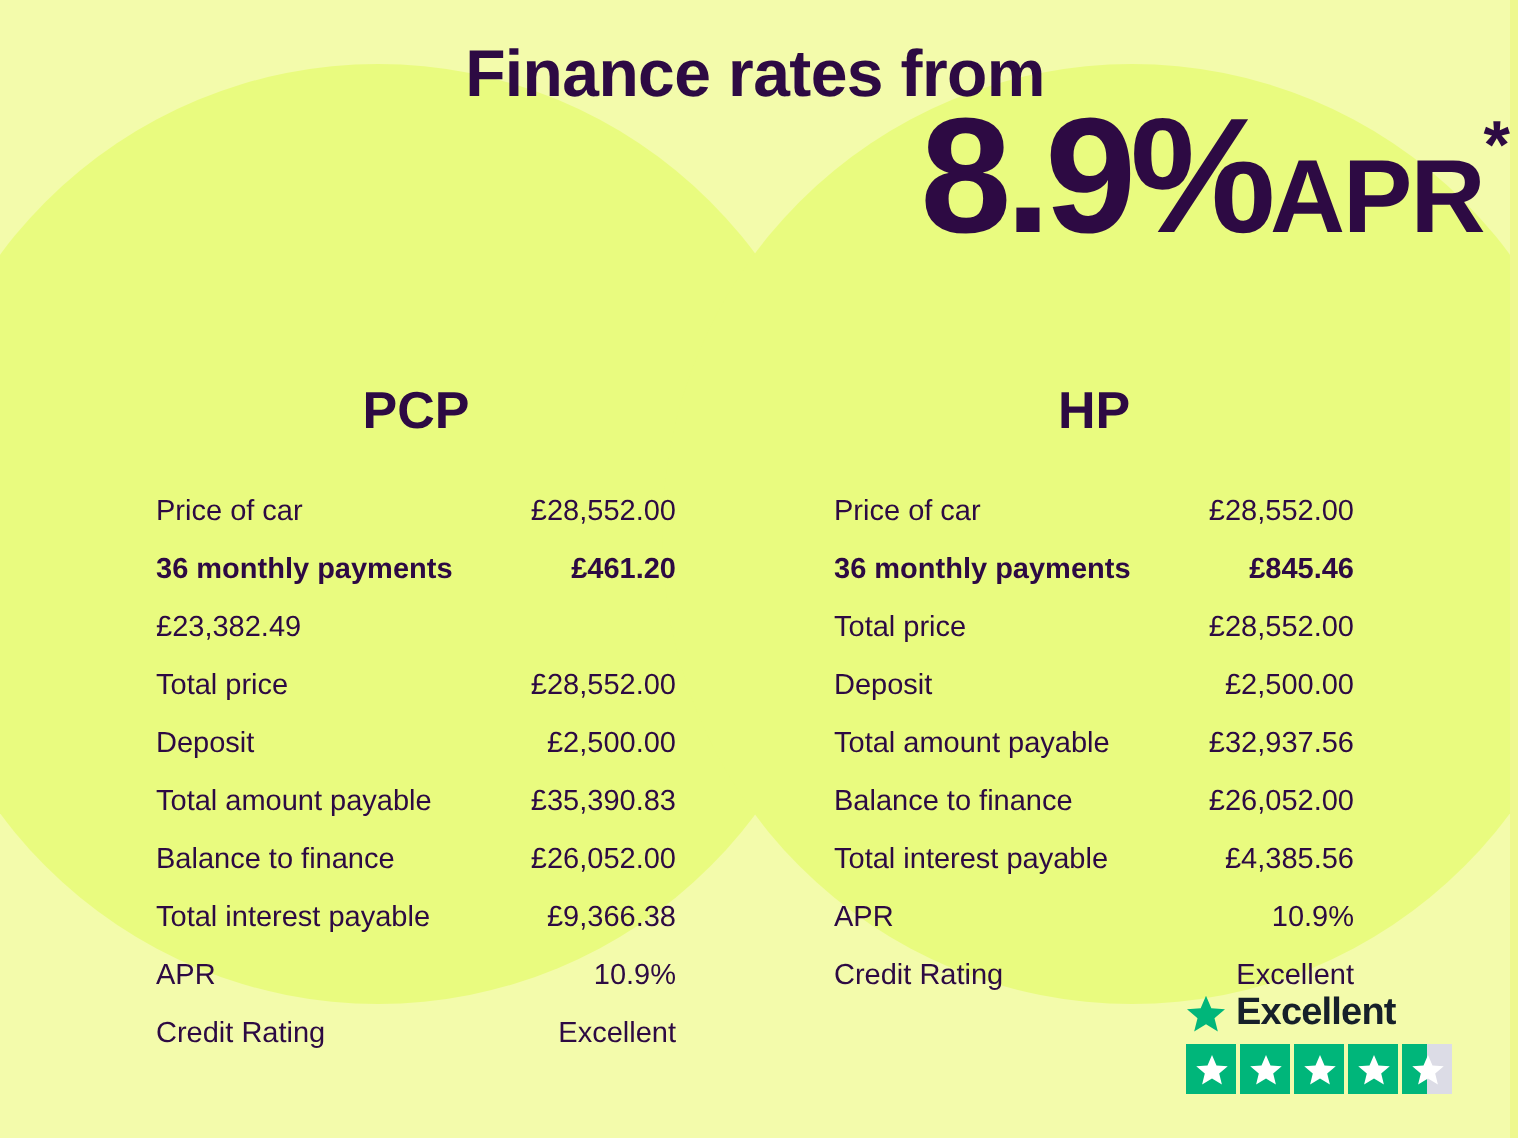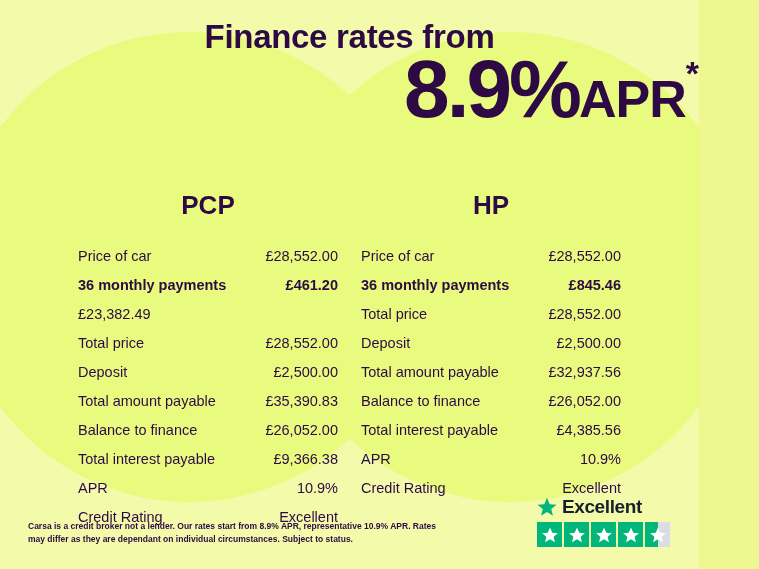--- a/index.html
+++ b/index.html
@@ -8,21 +8,21 @@
   }
   body {
     width: 759px;
     height: 569px;
     font-family: "Liberation Sans", sans-serif;
     background: #eef88f;
     overflow: hidden;
   }
   .stage {
     position: relative;
-    width: 699px;
+    width: 755px;
     height: 569px;
     background: #f3fbab;
     overflow: hidden;
   }
   
   .circle {
     position: absolute;
     border-radius: 50%;
     background: #e9fb7f;
   }
@@ -265,21 +265,20 @@
         <span class="value">10.9%</span>
       </div>
       <div class="row">
         <span class="label">Credit Rating</span>
         <span class="value">Excellent</span>
       </div>
     </div>
 
   </div>
 
-  <div class="disclaimer">Carsa is a credit broker not a lender. Our rates start from 8.9% APR, representative 10.9% APR. Rates may differ as they are dependant on individual circumstances. Subject to status.</div>
 
   <div class="trustpilot">
     <div class="tp-top">
       <span class="tp-star-logo">
         <svg viewBox="0 0 24 24" width="20" height="20" aria-hidden="true">
           <polygon points="12,1 15.2,8.6 23.4,9.2 17.1,14.5 19.1,22.5 12,18.1 4.9,22.5 6.9,14.5 0.6,9.2 8.8,8.6" fill="#00b67a"></polygon>
         </svg>
       </span>
       <span class="tp-name">Excellent</span>
     </div>

